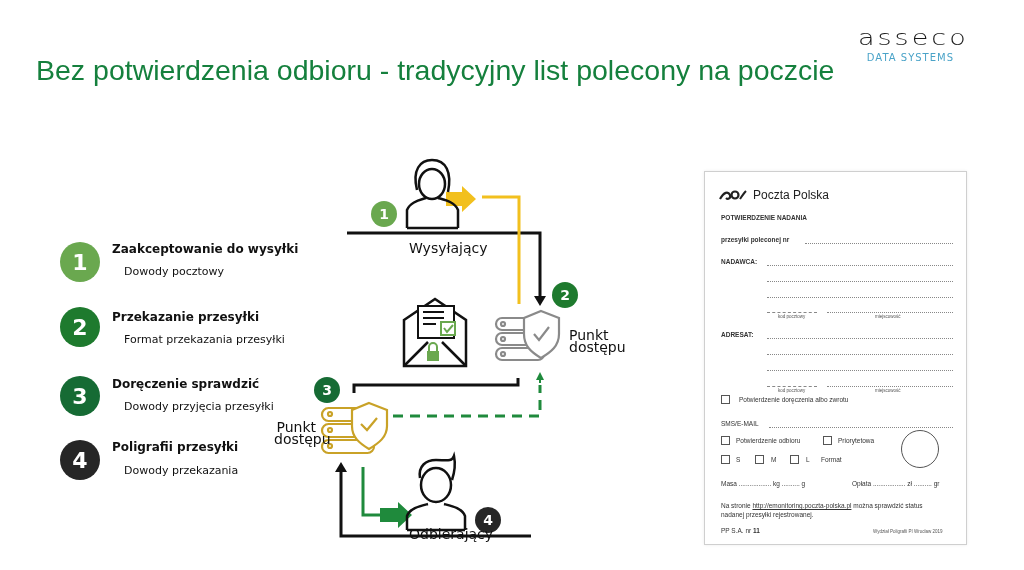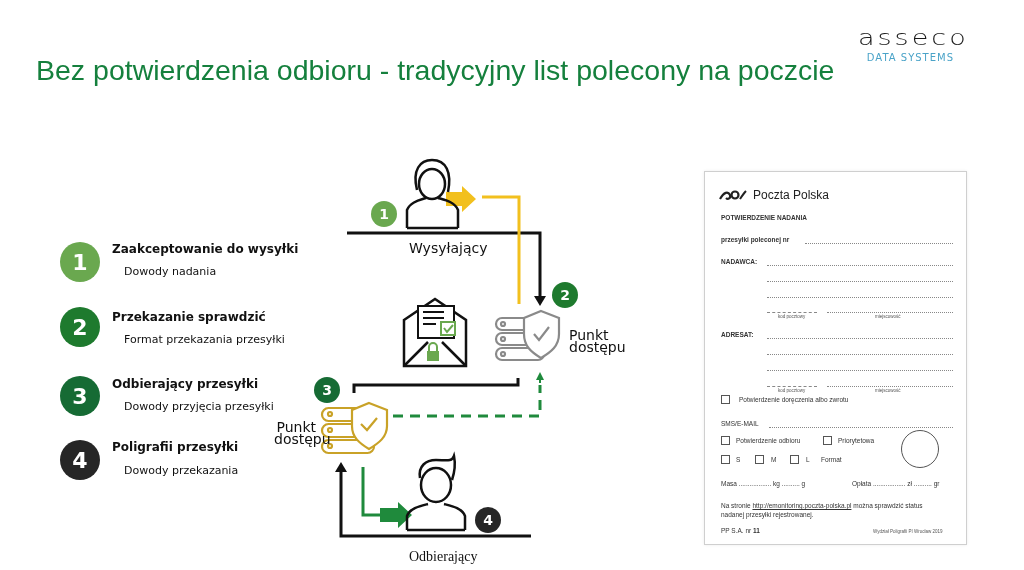--- a/index.html
+++ b/index.html
@@ -40,30 +40,30 @@
   <span class="logo-word">asseco</span>
   <span class="logo-sub">DATA SYSTEMS</span>
 </div>
 
 <div class="title">Bez potwierdzenia odbioru - tradycyjny list polecony na poczcie</div>
 
 <div class="steps">
   <div class="step" style="top:0">
     <div class="step-badge" style="background:#6aa84f">1</div>
     <div class="step-title">Zaakceptowanie do wysyłki</div>
-    <div class="step-desc">Dowody nadania</div>
+    <div class="step-desc">Dowody pocztowy</div>
   </div>
   <div class="step" style="top:65px">
     <div class="step-badge" style="background:#1e7a2e">2</div>
-    <div class="step-title" style="top:3px">Przekazanie sprawdzić</div>
+    <div class="step-title" style="top:3px">Przekazanie przesyłki</div>
     <div class="step-desc" style="top:26px">Format przekazania przesyłki</div>
   </div>
   <div class="step" style="top:134px">
     <div class="step-badge" style="background:#166b34">3</div>
-    <div class="step-title" style="top:1px">Odbierający przesyłki</div>
+    <div class="step-title" style="top:1px">Doręczenie sprawdzić</div>
     <div class="step-desc" style="top:24px">Dowody przyjęcia przesyłki</div>
   </div>
   <div class="step" style="top:198px">
     <div class="step-badge" style="background:#262626">4</div>
     <div class="step-title">Poligrafii przesyłki</div>
     <div class="step-desc" style="top:24px">Dowody przekazania</div>
   </div>
 </div>
 
 <svg class="diagram" viewBox="0 0 1024 570" width="1024" height="570">
@@ -139,21 +139,21 @@
     <line x1="407" y1="530" x2="465" y2="530"></line>
   </g>
 </svg>
 
 <div class="diag-badge" style="left:371px; top:201px; background:#6aa84f;">1</div>
 <div class="diag-badge" style="left:552px; top:282px; background:#1e7a2e;">2</div>
 <div class="diag-badge" style="left:314px; top:377px; background:#166b34;">3</div>
 <div class="diag-badge" style="left:475px; top:507px; background:#262626;">4</div>
 
 <div class="diag-label" style="left:409px; top:242px;">Wysyłający</div>
-<div class="diag-label" style="left:409px; top:551px;font-family:Liberation Serif, serif;">Odbierający</div>
+<div class="diag-label" style="left:409px; top:528px;">Odbierający</div>
 <div class="diag-label" style="left:569px; top:329px;">
   <div>Punkt</div>
   <div>dostępu</div>
 </div>
 <div class="diag-label" style="left:274px; top:421px; text-align:right; width:42px;">
   <div>Punkt</div>
   <div>dostępu</div>
 </div>
 
 <div class="form">

